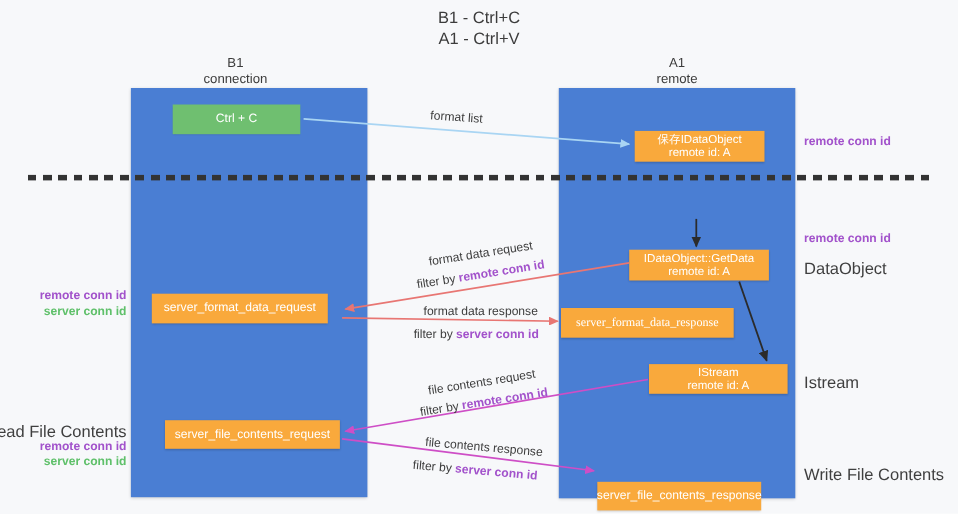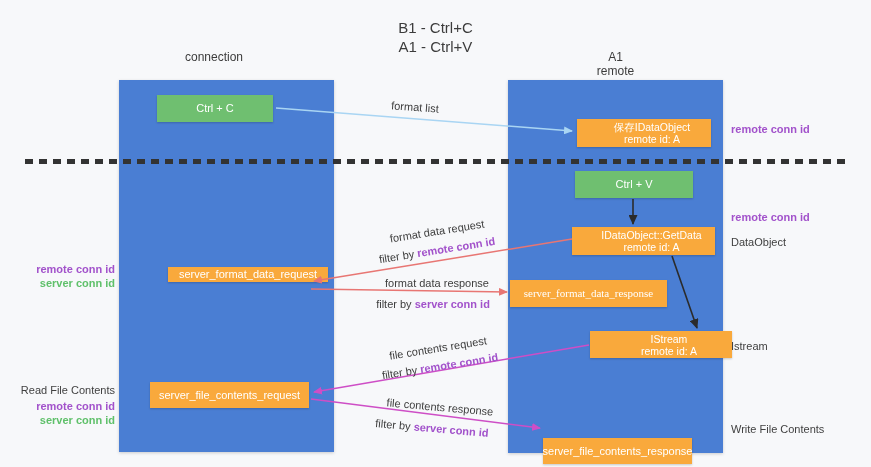--- a/index.html
+++ b/index.html
@@ -13,87 +13,85 @@
     --text-green:#5FC06A;
     --dashed-line:#333333;
     --ink:#3d3d3d;
   }
   html,body{margin:0;padding:0;}
   .canvas{
     position:relative;width:871px;height:467px;background:#f7f8fa;
     font-family:"Liberation Sans",sans-serif;overflow:hidden;color:var(--ink);
   }
   .title{position:absolute;top:7px;left:0;width:100%;text-align:center;
-    font-size:15px;line-height:19px;color:#3c3c3c;margin-top:11px;}
+    font-size:15px;line-height:19px;color:#3c3c3c;}
   .lane-header{position:absolute;text-align:center;font-size:12px;line-height:14px;color:#3c3c3c;}
   .lane-header.left{left:119px;width:190px;top:50px;}
   .lane-header.right{left:508px;width:215px;top:50px;}
   .lane{position:absolute;background:var(--column-blue);box-shadow:0 1px 3px rgba(0,0,0,.18);}
   .lane.left{left:119px;top:80px;width:215px;height:372px;}
   .lane.right{left:508px;top:80px;width:215px;height:373px;}
   .dashes{position:absolute;left:25px;top:159px;width:822px;height:5px;z-index:6;
     background:repeating-linear-gradient(90deg,var(--dashed-line) 0 8px,transparent 8px 14px);}
   .node{position:absolute;z-index:4;display:flex;flex-direction:column;align-items:center;
     justify-content:center;text-align:center;color:#fff;font-size:11px;line-height:13px;
     box-shadow:0 1px 2px rgba(0,0,0,.2);}
   .node.green{background:var(--box-green);}
   .node.orange{background:var(--box-orange);}
-  .node.two{font-size:10.5px;line-height:12px;padding-left:16px;}
+  .node.two{font-size:10.5px;line-height:12px;}
   .n-ctrl-c{left:157px;top:95px;width:116px;height:27px;}
   .n-save{left:577px;top:119px;width:118px;height:28px;}
   .n-ctrl-v{left:575px;top:171px;width:118px;height:27px;}
   .n-getdata{left:572px;top:227px;width:127px;height:28px;}
-  .n-fmt-req{left:168px;top:267px;width:160px;height:15px;}
+  .n-fmt-req{left:138px;top:267px;width:160px;height:27px;}
   .n-fmt-resp{left:510px;top:280px;width:157px;height:27px;font-family:Liberation Serif, serif;}
   .n-istream{left:590px;top:331px;width:126px;height:27px;}
   .n-file-req{left:150px;top:382px;width:159px;height:26px;}
   .n-file-resp{left:543px;top:418px;width:149px;height:26px;margin-top:20px;}
   .svg-overlay{position:absolute;left:0;top:0;z-index:5;pointer-events:none;}
   .flow{position:absolute;z-index:7;font-size:11px;white-space:nowrap;color:var(--ink);
     transform:translate(-50%,-50%) rotate(var(--r,0deg));}
   .flow .cid{font-weight:bold;color:var(--text-purple);}
   .ann{position:absolute;z-index:7;font-size:11px;white-space:nowrap;}
   .ann.purple{color:var(--text-purple);font-weight:bold;}
   .ann.greent{color:var(--text-green);font-weight:bold;}
-  .ann.plain{color:#3f3f3f;font-size:11px;}
+  .ann.plain{color:#3f3f3f;font-size:15px;}
   .ann.r{left:731px;}
   .ann.l{right:756px;text-align:right;}
 </style>
 </head>
 <body>
 
 <div class="canvas">
 
   <div class="title">
     <div>B1 - Ctrl+C</div>
     <div>A1 - Ctrl+V</div>
   </div>
 
   <div class="lane-header left">
+    <div>B1</div>
     <div>connection</div>
   </div>
   <div class="lane-header right">
     <div>A1</div>
     <div>remote</div>
   </div>
 
   <div class="lane left"></div>
   <div class="lane right"></div>
 
   <div class="dashes"></div>
 
   <div class="node green n-ctrl-c">
     <span>Ctrl + C</span>
   </div>
   <div class="node orange two n-save">
     <span>保存IDataObject</span>
     <span>remote id: A</span>
-  </div>
-  <div class="node green n-ctrl-v">
-    <span>Ctrl + V</span>
   </div>
   <div class="node orange two n-getdata">
     <span>IDataObject::GetData</span>
     <span>remote id: A</span>
   </div>
   <div class="node orange n-fmt-req">
     <span>server_format_data_request</span>
   </div>
   <div class="node orange n-fmt-resp">
     <span>server_format_data_response</span>

